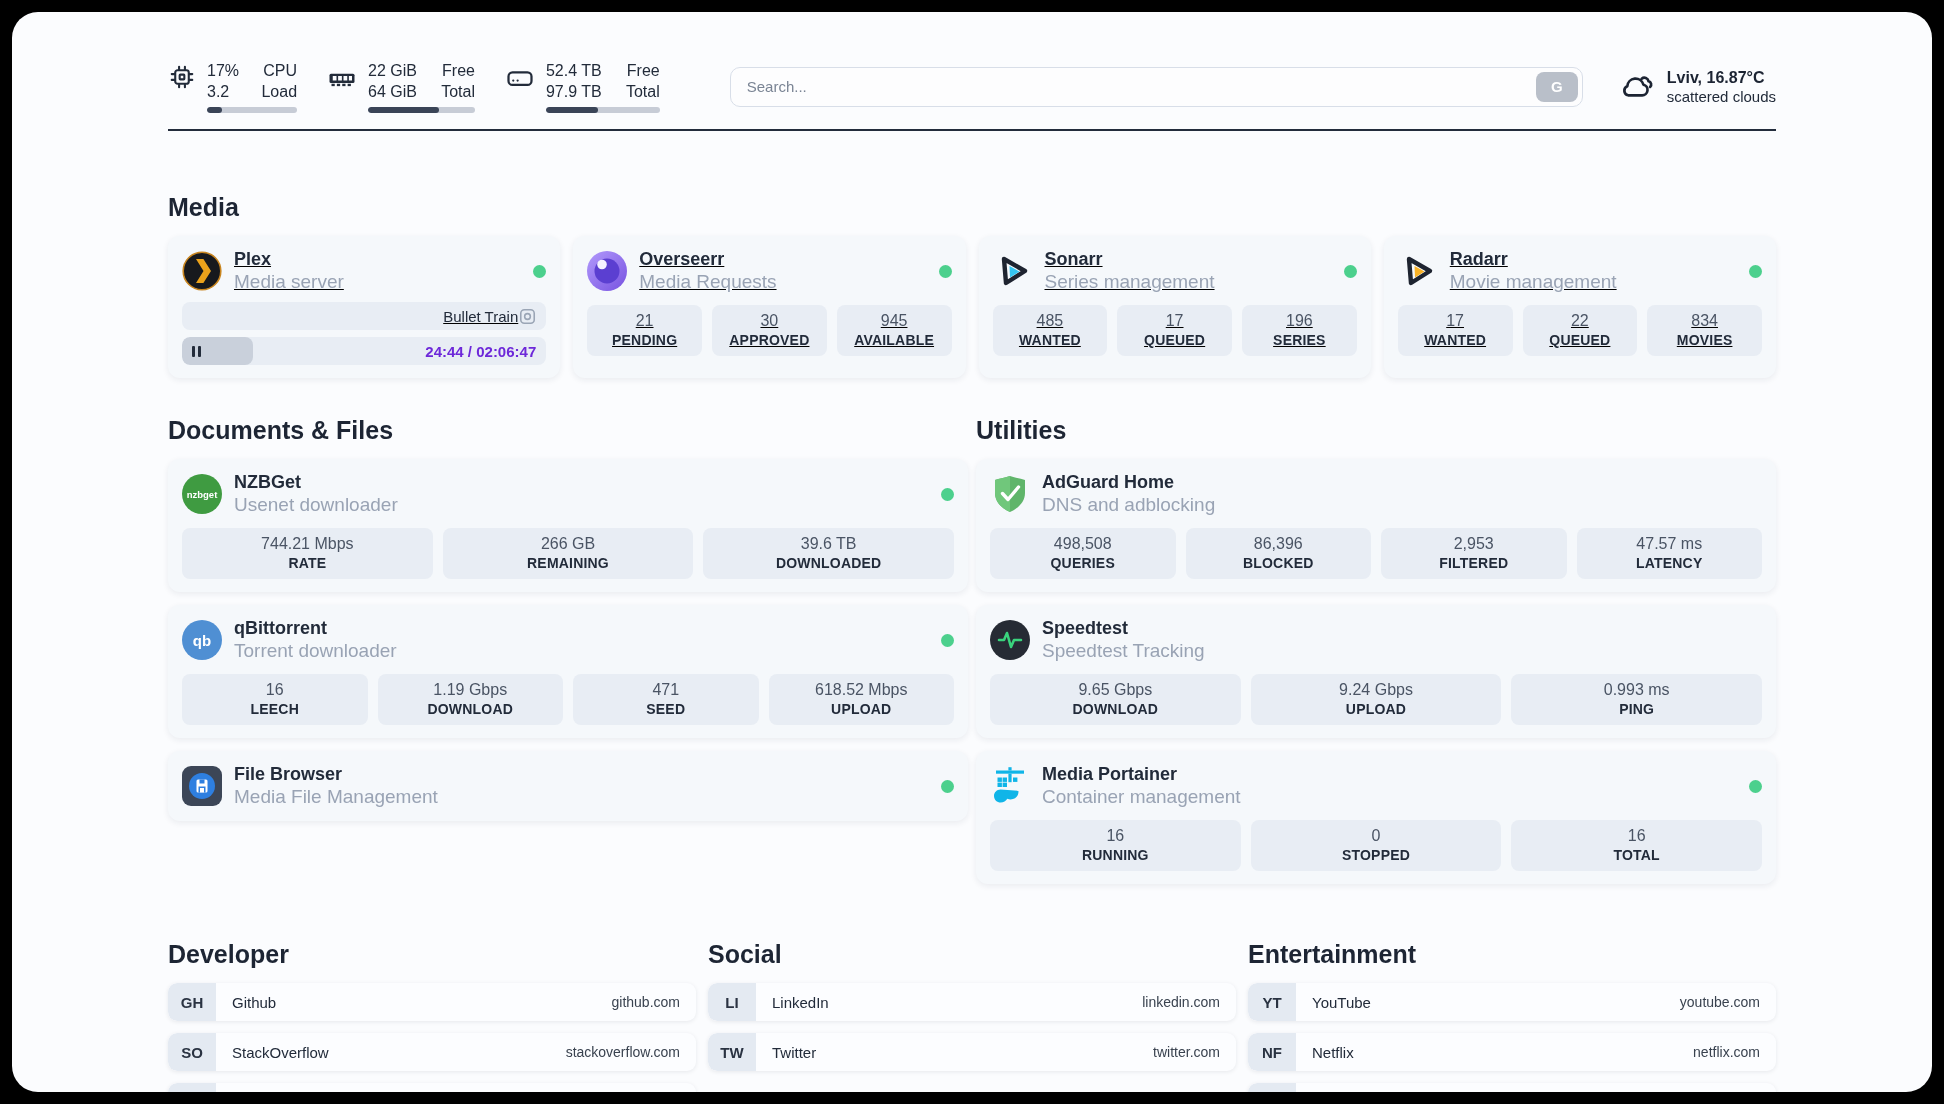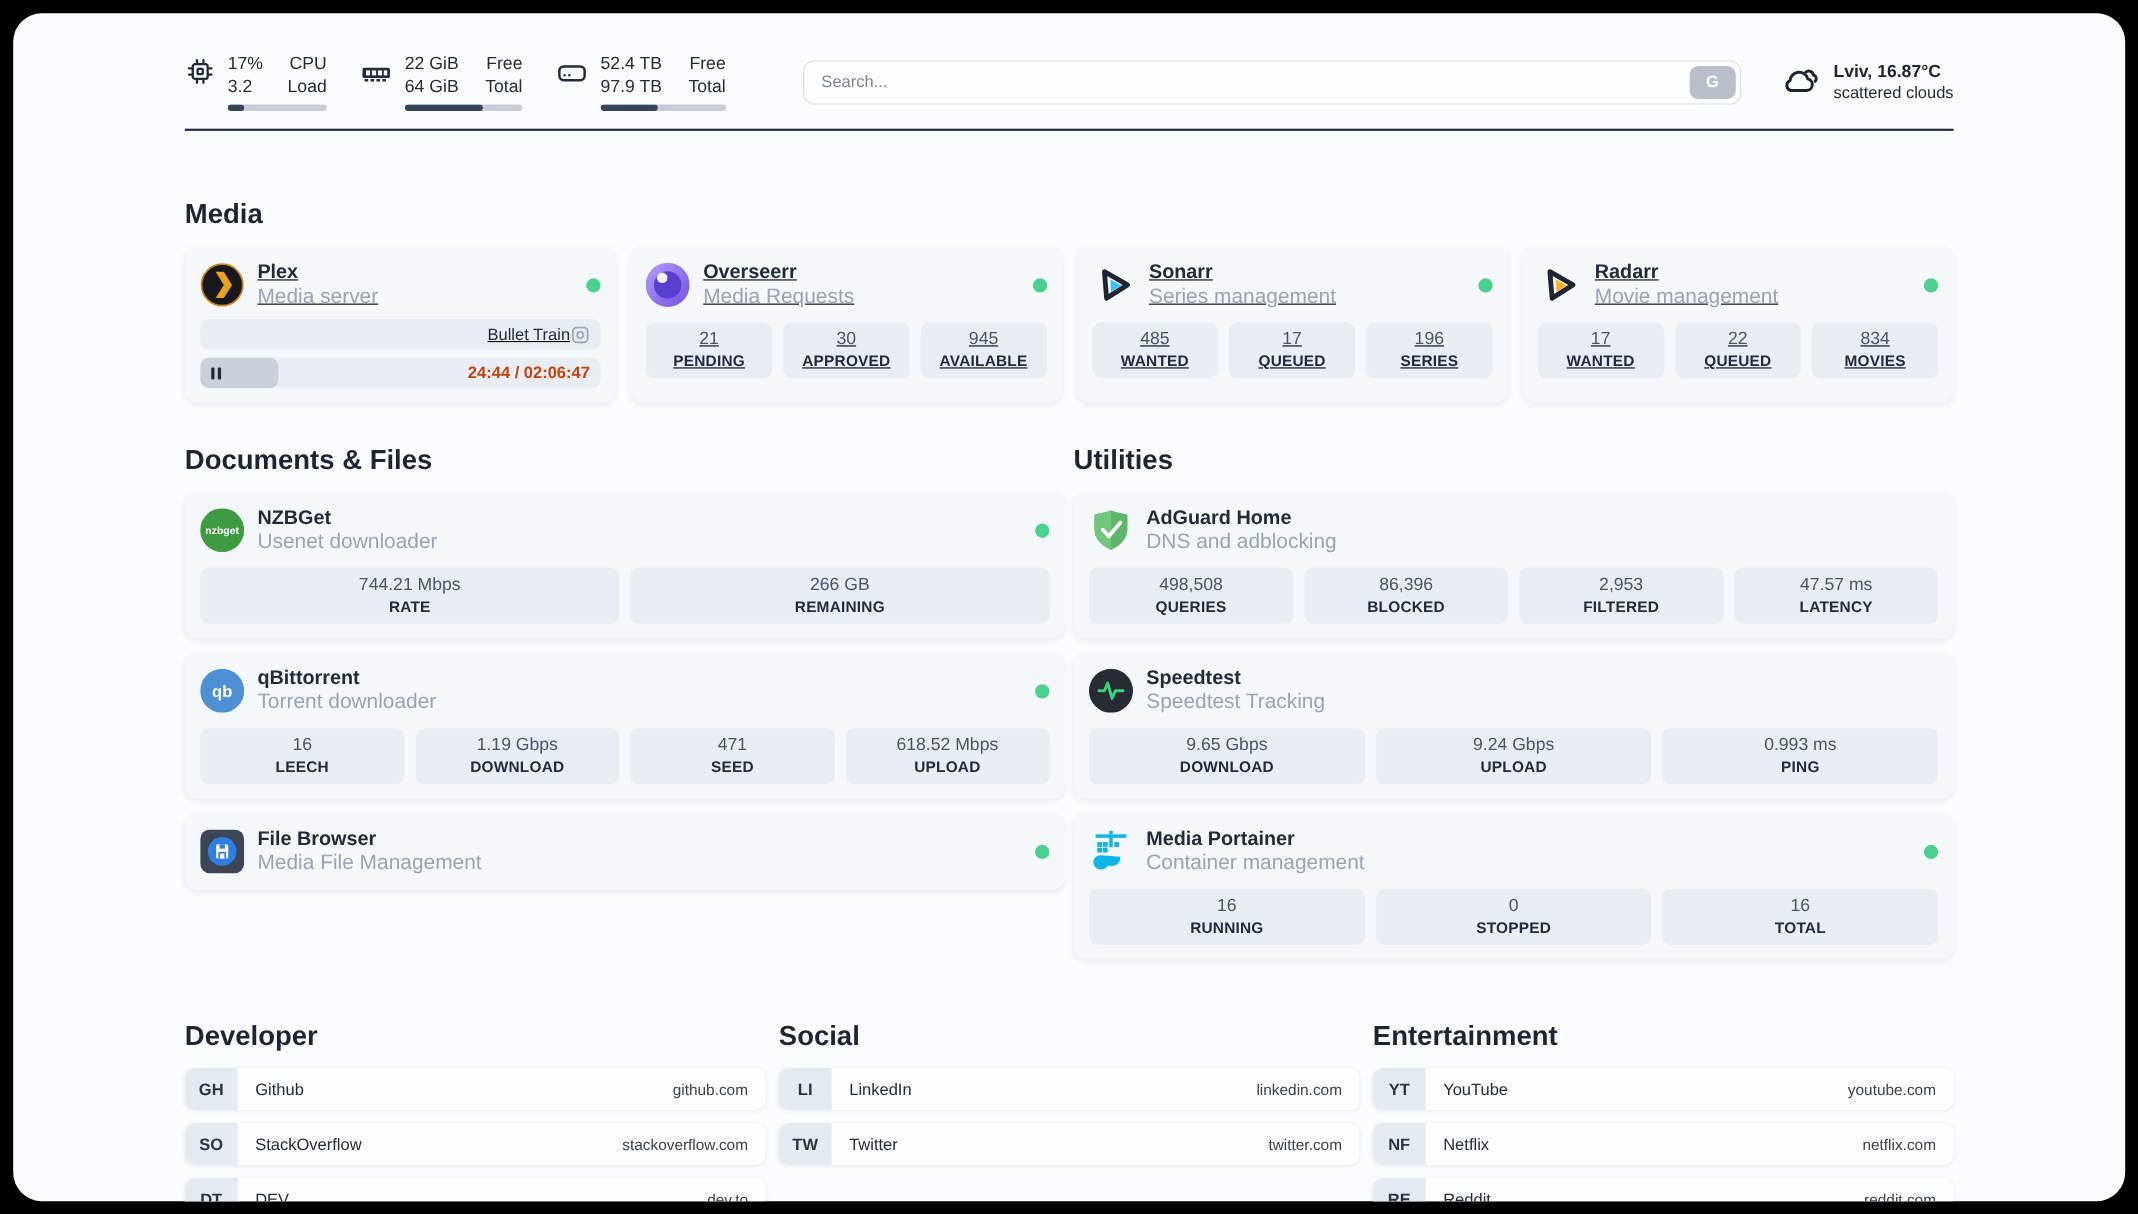--- a/index.html
+++ b/index.html
@@ -2,21 +2,21 @@
 <html><head>
 <meta charset="utf-8">
 <style>
   * { margin:0; padding:0; box-sizing:border-box; }
   html,body { width:1944px; height:1104px; overflow:hidden; }
   body { background:#000; font-family:"Liberation Sans","DejaVu Sans",sans-serif; }
   .page { position:absolute; inset:12px; background:#fbfcfe; border-radius:26px; overflow:hidden; }
   .content { padding:0 156px; }
 
   
-  .topbar { display:flex; align-items:center; padding-top:36px; }
+  .topbar { display:flex; align-items:center; padding-top:48px; }
   .sys-widget { display:flex; align-items:flex-start; gap:11px; margin-right:30px; }
   .sys-icon svg { display:block; margin-top:3px; }
   .sys-cols { display:flex; gap:16px; }
   .sys-col { display:flex; flex-direction:column; font-size:16px; font-weight:500; color:#222b3a; line-height:1.32; }
   .sys-col.right { align-items:flex-end; min-width:42px; }
   .sys-bar { height:6px; border-radius:3px; background:#c7ccd6; margin-top:5px; overflow:hidden; }
   .sys-bar-fill { height:100%; border-radius:3px; background:#3a4457; }
 
   .search-wrap { flex:1; margin-left:40px; position:relative; height:40px; }
   .search-input { width:100%; height:100%; border:1px solid #d8dee8; border-radius:10px; background:#fdfdfe;
@@ -55,21 +55,21 @@
   
   .media-row { display:flex; align-items:center; justify-content:flex-end; background:#e8edf4; border-radius:8px;
     height:28px; padding:0 9px; margin-top:9px; }
   .media-title { font-size:15px; font-weight:500; color:#222b3a; }
   .media-cam { display:flex; align-items:center; }
   .progress-row { position:relative; background:#e8edf4; border-radius:8px; height:28px; margin-top:7px; overflow:hidden;
     display:flex; align-items:center; }
   .progress-fill { height:100%; background:#c9d0db; border-radius:8px; display:flex; align-items:center; }
   .pause-icon { display:flex; gap:3px; margin-left:10px; }
   .pause-icon i { width:3px; height:11px; background:#222b3a; border-radius:1px; }
-  .progress-time { position:absolute; right:10px; font-size:15px; font-weight:600; color:#c2410c; }
+  .progress-time { position:absolute; right:10px; font-size:15px; font-weight:600; color:#6d28d9; }
 
   
   .links-grid { display:grid; grid-template-columns:1fr 1fr 1fr; gap:12px; margin-top:56px; align-items:start; }
   .link-rows { display:flex; flex-direction:column; gap:12px; margin-top:14px; }
   .link-row { display:flex; align-items:center; background:#fcfdff; border-radius:9px; height:38px;
     box-shadow:0 1px 4px rgba(26,38,60,.09); overflow:hidden; cursor:pointer; }
   .link-abbr { width:48px; align-self:stretch; background:#e4eaf2; display:flex; align-items:center; justify-content:center;
     font-size:15px; font-weight:600; color:#2a3342; border-radius:9px 0 0 9px; flex:none; }
   .link-name { margin-left:16px; font-size:15px; font-weight:500; color:#222b3a; }
   .link-url { margin-left:auto; margin-right:16px; font-size:14px; color:#39424f; }
@@ -336,20 +336,24 @@
               </div>
               <div class="stats-row">
                 <div class="stat-box">
                   <div class="stat-value">744.21 Mbps</div>
                   <div class="stat-label">RATE</div>
                 </div>
                 <div class="stat-box">
                   <div class="stat-value">266 GB</div>
                   <div class="stat-label">REMAINING</div>
                 </div>
+                <div class="stat-box">
+                  <div class="stat-value">39.6 TB</div>
+                  <div class="stat-label">DOWNLOADED</div>
+                </div>
               </div>
             </div>
             <div class="card">
               <div class="card-header">
                 <div class="app-icon">
                   <svg width="40" height="40" viewBox="0 0 40 40">
                     <circle cx="20" cy="20" r="20" fill="#4f8fd3"></circle>
                     <text x="20" y="25.5" text-anchor="middle" font-family="Liberation Sans, sans-serif" font-size="15" font-weight="600" fill="#ffffff">qb</text>
                   </svg>
                 </div>

